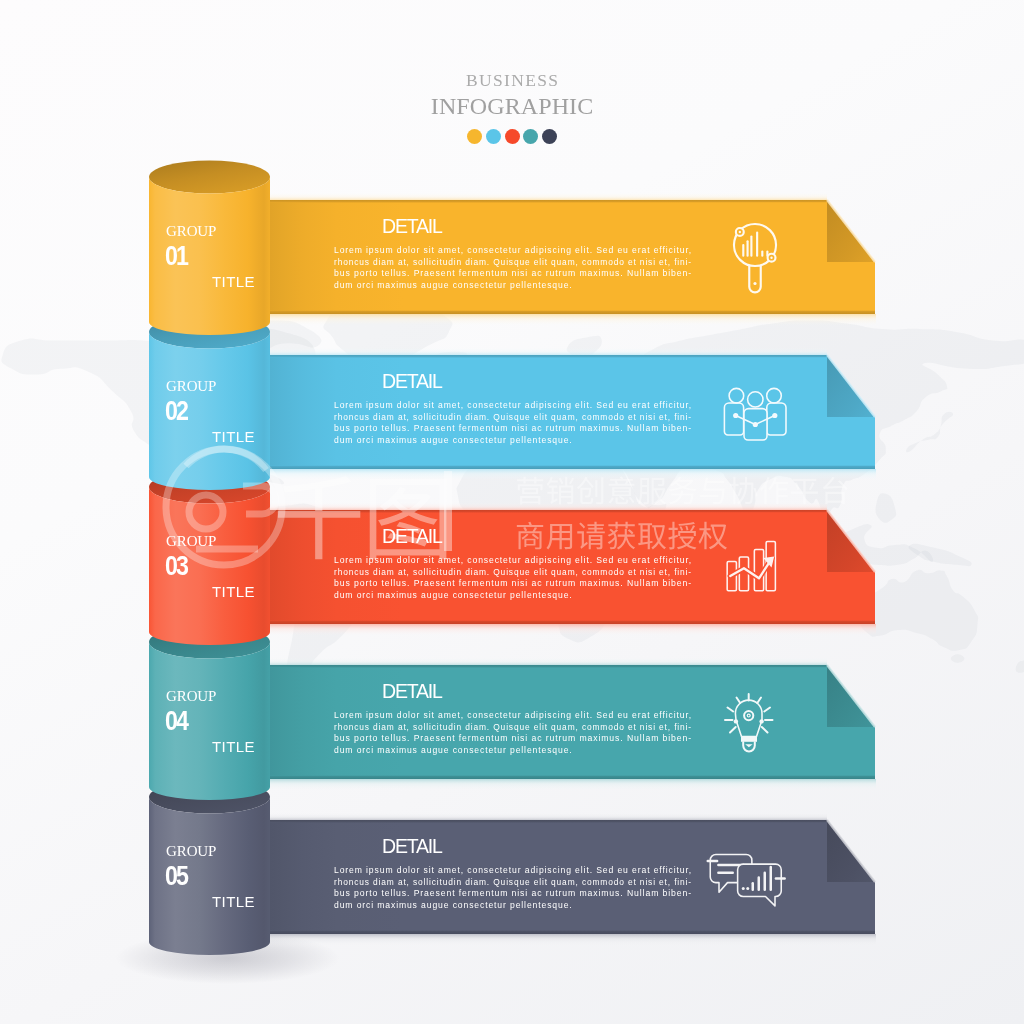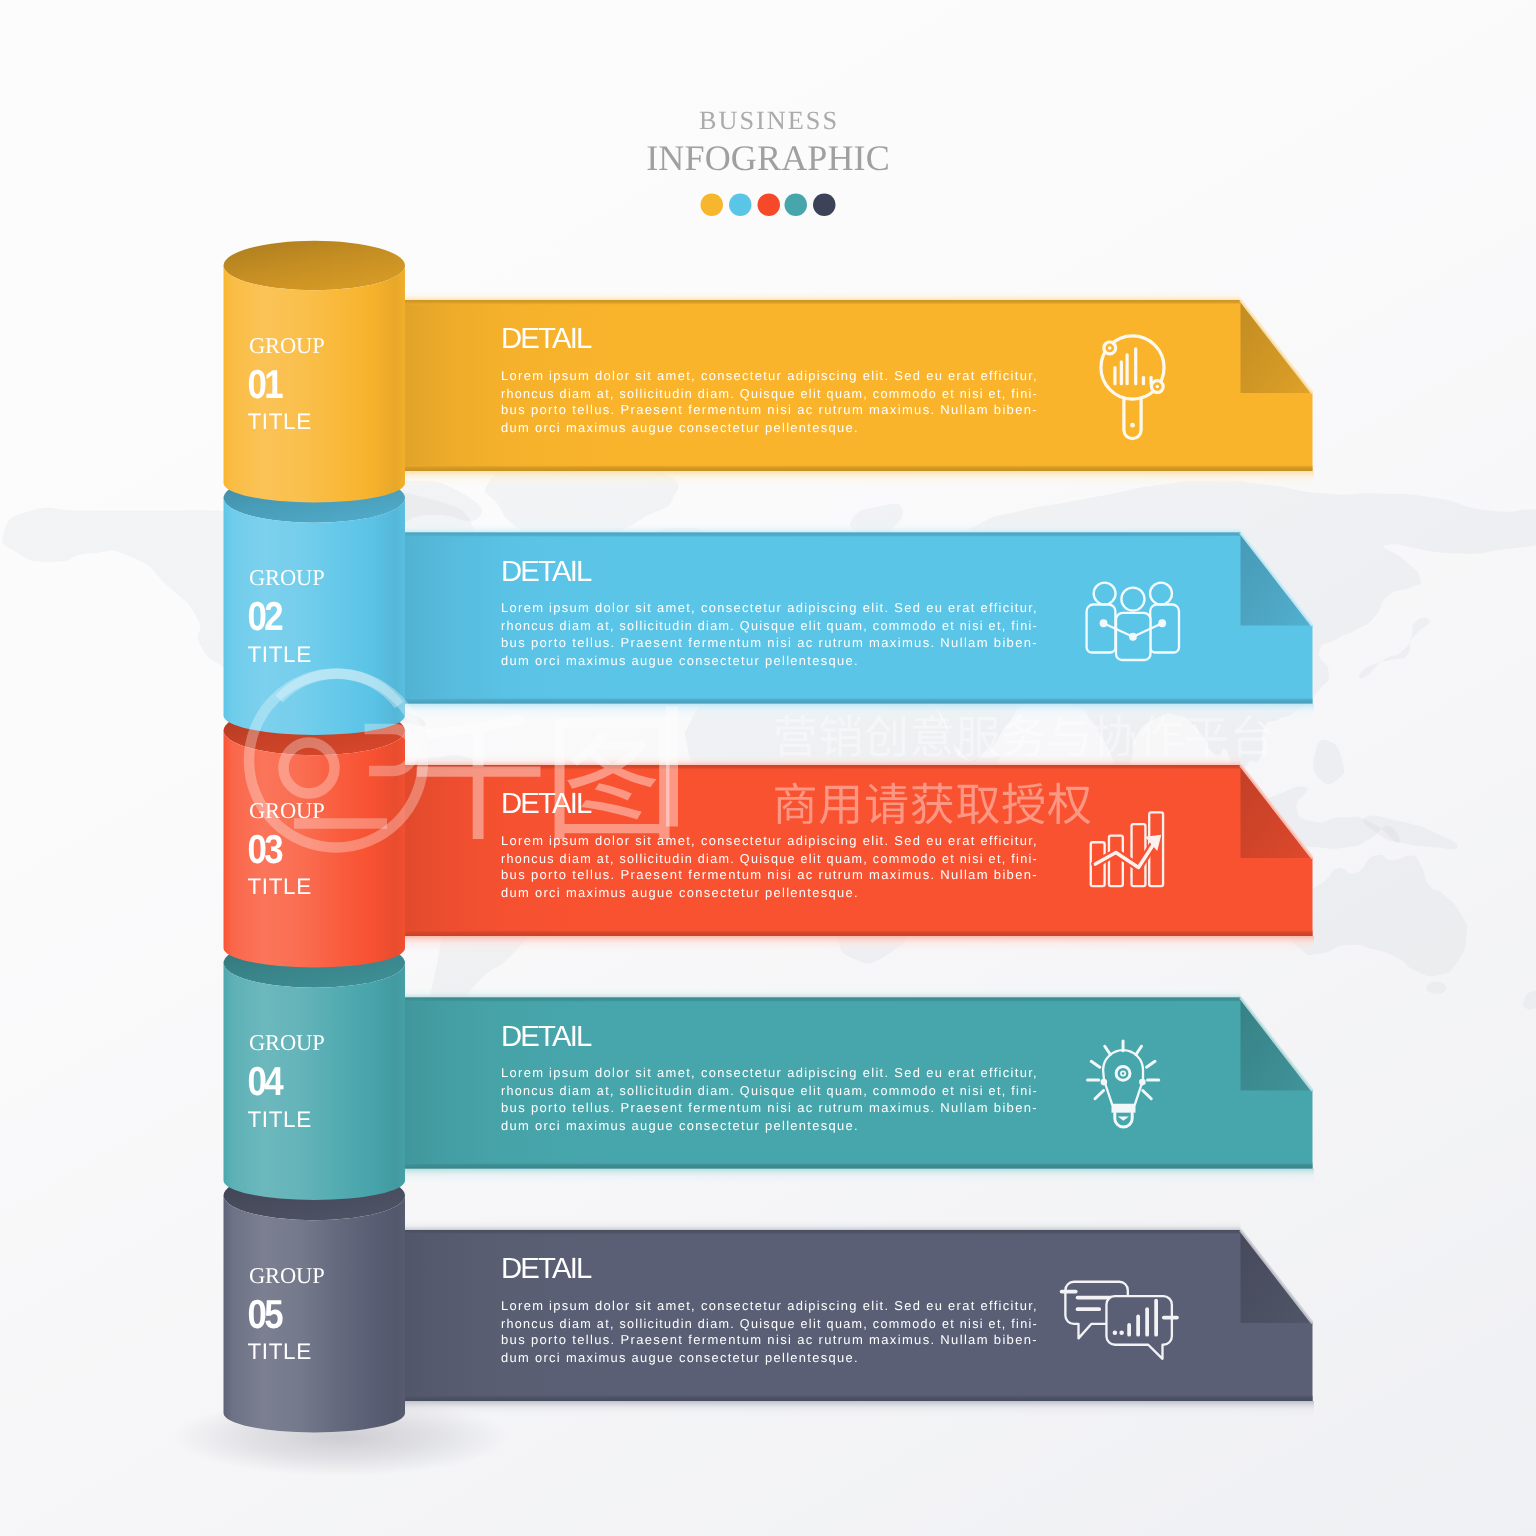--- a/index.html
+++ b/index.html
@@ -12,22 +12,22 @@
   #hdr1{top:70px;font-family:"Liberation Serif",serif;font-size:17.5px;color:#ababab;
         letter-spacing:1.35px;text-indent:1.35px;}
   #hdr2{top:93px;font-family:"Liberation Serif",serif;font-size:24px;color:#a0a0a0;
         letter-spacing:0.1px;text-indent:0.1px;}
   .dots{position:absolute;left:0;top:129px;width:1024px;text-align:center;font-size:0;}
   .dot{display:inline-block;width:15px;height:15px;border-radius:50%;margin:0 1.9px;}
   .cyl-label{position:absolute;color:#fff;}
   .glabel{font-size:15px;letter-spacing:-0.1px;font-family:Liberation Serif, serif;}
   .gnum{font-size:27px;font-weight:bold;letter-spacing:-2.1px;
         transform:scaleX(.86);transform-origin:0 50%;}
-  .gtitle{font-size:15px;letter-spacing:.4px;}
-  .detail{position:absolute;color:#fff;font-size:19.5px;letter-spacing:-1.2px;}
+  .gtitle{font-size:15px;letter-spacing:.4px;margin-left:47px;}
+  .detail{position:absolute;color:#fff;font-size:19.5px;letter-spacing:-1.2px;margin-left:48px;}
   .bodywrap{position:absolute;width:358px;}
   .bodyline{color:#fff;font-size:8.6px;line-height:11.65px;white-space:nowrap;
             letter-spacing:.88px;}
   .bodyline > span{display:inline-block;transform-origin:0 50%;}
 </style>
 </head>
 <body>
 
 <div id="stage">
 

